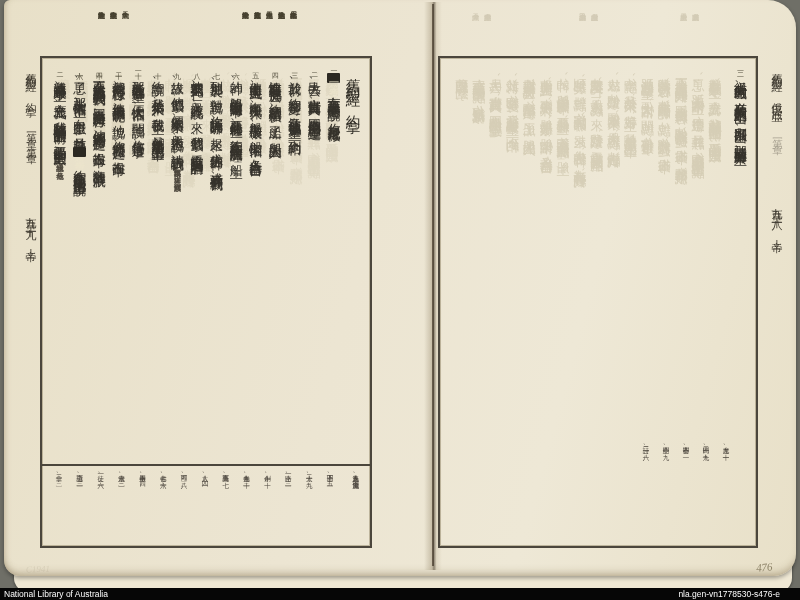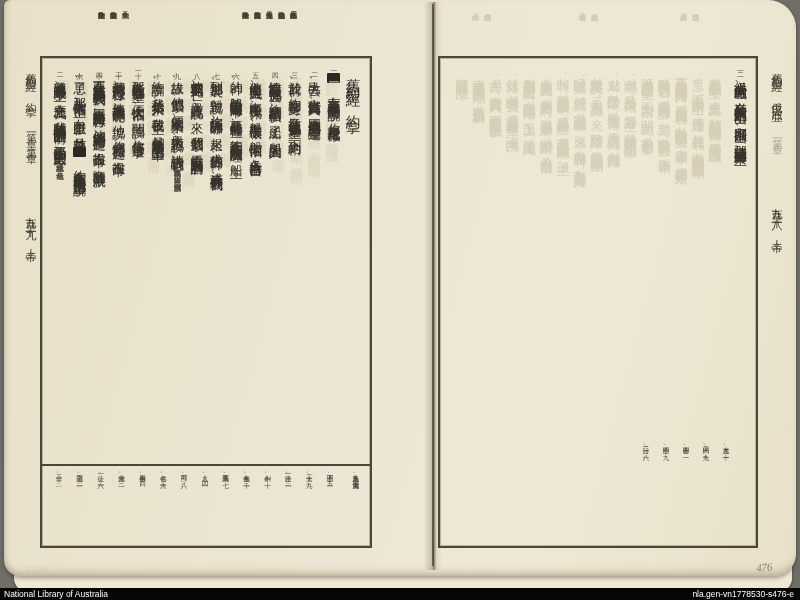--- a/index.html
+++ b/index.html
@@ -77,21 +77,21 @@
 
   
   .pencil{position:absolute;font-family:"Liberation Serif",serif;color:#8b8166;}
   .pencil-476{left:752px;top:561px;font-size:11px;transform:rotate(-5deg);font-style:italic;}
   .pencil-faint{left:22px;top:564px;font-size:9px;opacity:.16;transform:rotate(-2deg);font-style:italic;}
 
   
   .nla-bar{position:absolute;left:0;right:0;bottom:0;height:12px;background:#060606;
     color:#fefefe;font-family:"Liberation Sans",sans-serif;font-size:8.5px;line-height:12px;}
   .nla-label{position:absolute;left:4px;top:0;}
-  .nla-id{position:absolute;right:6px;top:0;}
+  .nla-id{position:absolute;right:20px;top:0;}
 </style>
 </head>
 <body>
 
 <div class="sheet-under"></div>
 
 <div class="sheet">
 
   <div>
     <div class="margincol margin-left"><span class="m-title">舊約聖經</span><span class="m-book">約拿</span><span class="m-ch1">第一章</span><span class="m-ch2">第二章</span><span class="m-page">九百三十九</span><span class="m-ed">上帝</span></div>

